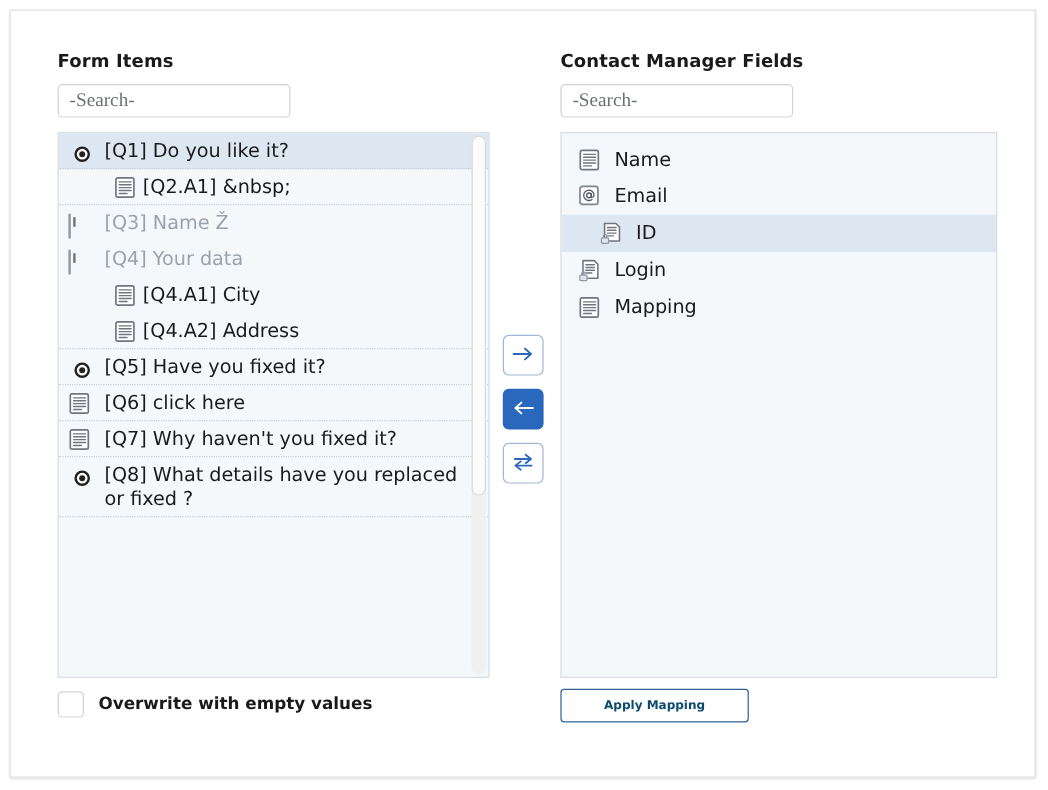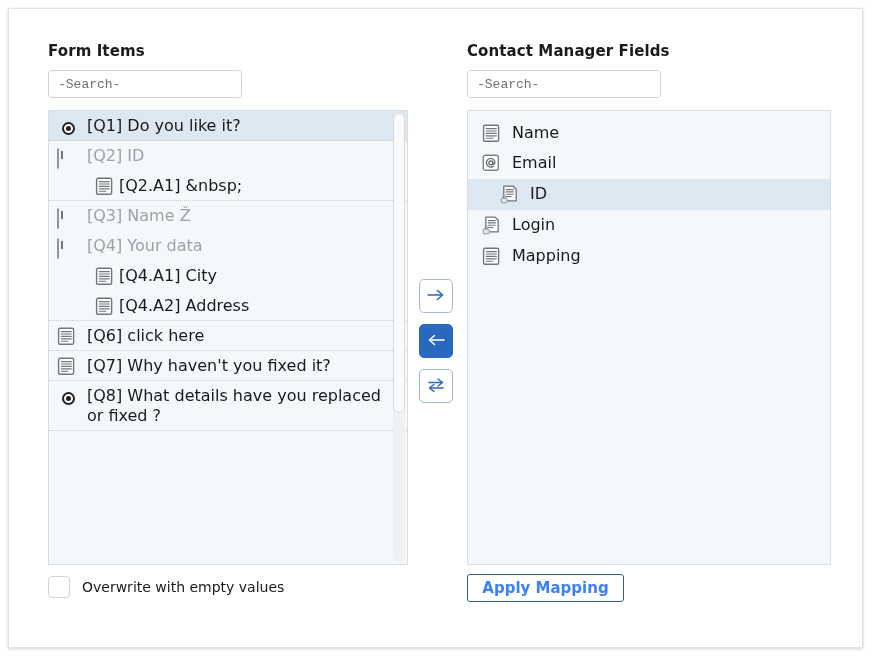--- a/index.html
+++ b/index.html
@@ -57,22 +57,22 @@
     line-height: 18px;
   }
 
   
   .search-box {
     display: block;
     box-sizing: border-box;
     width: 194px;
     height: 28px;
     padding: 0 9px;
-    font-family: Liberation Mono, monospace;
-    font-size: 13px;
+    font-family: Liberation Serif, serif;
+    font-size: 16px;
     color: #4c1d95;
     background: #ffffff;
     border: 1px solid #cfd3d6;
     border-radius: 4px;
     outline: none;
   }
   .search-box::placeholder { color: #6d7175; opacity: 1; }
   .col-right .search-box { width: 194px; }
 
   
@@ -217,20 +217,21 @@
     border-color: #2a68bd;
   }
 
   
   .overwrite-row {
     position: absolute;
     left: 39px;
     top: 567px;
     display: flex;
     align-items: center;
+    font-weight: bold;
   }
   .chk {
     width: 22px; height: 22px;
     border: 1px solid #cfd3d6;
     border-radius: 4px;
     background: #fff;
     box-sizing: border-box;
     margin-right: 12px;
     cursor: pointer;
   }
@@ -241,23 +242,23 @@
 
   .apply-btn {
     position: absolute;
     left: 458px;
     top: 565px;
     width: 157px;
     height: 28px;
     background: #ffffff;
     border: 1px solid #2f6096;
     border-radius: 3px;
-    color: #3b82f6;
+    color: #0c4a6e;
     font-family: "DejaVu Sans", "Liberation Sans", sans-serif;
-    font-size: 15px;
+    font-size: 10px;
     font-weight: bold;
     cursor: pointer;
     padding: 0;
     text-align: center;
   }
 </style>
 </head>
 <body>
 
 <div class="page">
@@ -268,24 +269,20 @@
     <input class="search-box" type="text" placeholder="-Search-" style="">
 
     <div class="list-frame list-left">
       <div class="list-scroll" id="left-list">
           <div class="row selected sep">
             <span class="radio-slot">
               <span class="radio-dot"></span>
             </span>
             <span class="label">[Q1] Do you like it?</span>
           </div>
-          <div class="row parent-label">
-            <span class="ico"><span class="tbox"></span></span>
-            <span class="label">[Q2] ID</span>
-          </div>
           <div class="row child sep">
             <span class="ico" style="margin-right: 2px;">
               <svg width="19" height="19" viewBox="0 0 19 19">
                 <rect x="1.6" y="1.3" width="15.0" height="16.0" rx="1.4" fill="#ffffff" stroke="#6f767d" stroke-width="1.4"></rect>
                 <path d="M4.3 4.6 h10.0 M4.3 7.0 h10.0 M4.3 9.4 h10.0 M4.3 11.8 h10.0 M4.3 14.2 h6.6" stroke="#6f767d" stroke-width="1.15" stroke-linecap="round"></path>
               </svg>
             </span>
             <span class="label">[Q2.A1] &amp;nbsp;</span>
           </div>
           <div class="row parent-label">
@@ -306,20 +303,26 @@
             <span class="label">[Q4.A1] City</span>
           </div>
           <div class="row child sep">
             <span class="ico" style="margin-right: 2px;">
               <svg width="19" height="19" viewBox="0 0 19 19">
                 <rect x="1.6" y="1.3" width="15.0" height="16.0" rx="1.4" fill="#ffffff" stroke="#6f767d" stroke-width="1.4"></rect>
                 <path d="M4.3 4.6 h10.0 M4.3 7.0 h10.0 M4.3 9.4 h10.0 M4.3 11.8 h10.0 M4.3 14.2 h6.6" stroke="#6f767d" stroke-width="1.15" stroke-linecap="round"></path>
               </svg>
             </span>
             <span class="label">[Q4.A2] Address</span>
+          </div>
+          <div class="row sep">
+            <span class="radio-slot">
+              <span class="radio-dot"></span>
+            </span>
+            <span class="label">[Q5] Have you fixed it?</span>
           </div>
           <div class="row sep">
             <span class="ico">
               <svg width="19" height="19" viewBox="0 0 19 19">
                 <rect x="1.6" y="1.3" width="15.0" height="16.0" rx="1.4" fill="#ffffff" stroke="#6f767d" stroke-width="1.4"></rect>
                 <path d="M4.3 4.6 h10.0 M4.3 7.0 h10.0 M4.3 9.4 h10.0 M4.3 11.8 h10.0 M4.3 14.2 h6.6" stroke="#6f767d" stroke-width="1.15" stroke-linecap="round"></path>
               </svg>
             </span>
             <span class="label">[Q6] click here</span>
           </div>

